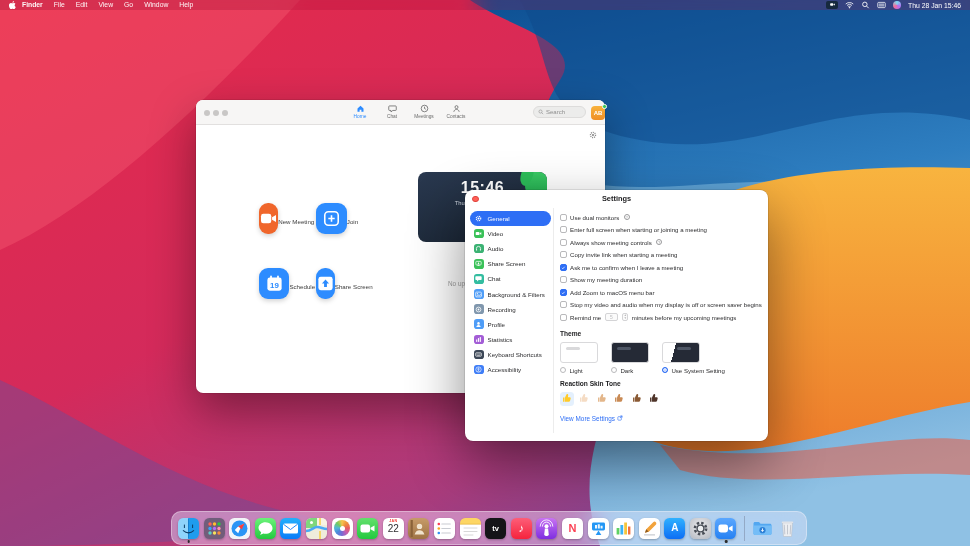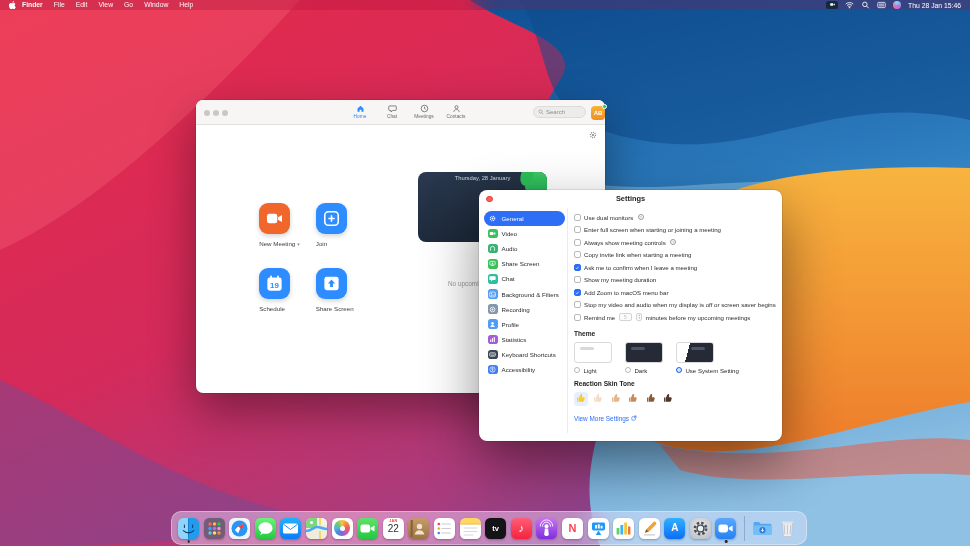--- a/index.html
+++ b/index.html
@@ -44,39 +44,39 @@
     background:#ececeb;border:.5px solid #dddcdb;display:flex;align-items:center;padding:0 4px;gap:2px;}
   .zw-search svg{width:6px;height:6px;}
   .zw-search .ph-text{font-size:6px;color:#8e8e8e;}
   .zw-avatar{position:absolute;left:395px;top:5.5px;width:14px;height:14px;border-radius:4px;
     background:linear-gradient(180deg,#f8b23c,#ef8f25);color:#fff;font-size:6px;font-weight:bold;
     display:flex;align-items:center;justify-content:center;}
   .zw-avatar .presence{position:absolute;right:-1.5px;top:-1.5px;width:4.5px;height:4.5px;border-radius:50%;
     background:#34c759;border:.8px solid #f7f6f5;}
   .zw-gear{position:absolute;right:8px;top:31px;width:8px;height:8px;color:#8a8a8a;}
   .zw-gear svg{width:8px;height:8px;}
-  .action{position:absolute;width:56px;display:flex;flex-direction:column;align-items:flex-start;}
+  .action{position:absolute;width:56px;display:flex;flex-direction:row;align-items:center;}
   .action .tile{width:31px;height:31px;border-radius:9px;display:flex;align-items:center;justify-content:center;
     box-shadow:0 2px 5px rgba(0,0,0,.18);}
   .action .tile svg{width:19px;height:19px;}
   .action .a-label{margin-top:6px;font-size:6.2px;color:#3c3c3c;white-space:nowrap;display:flex;align-items:center;gap:2px;}
   .a-chev{font-size:5px;color:#8b8b8b;}
 
   .zw-card{position:absolute;left:222px;top:72px;width:129px;height:70px;border-radius:8px;overflow:hidden;
     background:linear-gradient(160deg,#2a3950 0%,#1d2939 70%);}
   .zw-card .plant{position:absolute;right:-4px;top:-6px;width:26px;height:34px;border-radius:40% 45% 50% 45%;
     background:linear-gradient(180deg,#3fd06a,#1fa94c);}
   .zw-card .plant2{position:absolute;right:14px;top:-8px;width:12px;height:22px;border-radius:50%;
     background:#2cbd59;transform:rotate(18deg);}
   .zw-card .card-time{position:relative;text-align:center;margin-top:7px;font-size:16px;font-weight:bold;color:#fff;letter-spacing:.5px;}
   .zw-card .card-date{position:relative;text-align:center;margin-top:3px;font-size:5.8px;color:#cfd6e0;}
   .zw-nomeet{position:absolute;left:252px;top:180px;font-size:6.4px;color:#9b9b9b;white-space:nowrap;}
 
   
-  .settings-window{position:absolute;left:479px;top:190px;width:303px;height:251px;background:#fff;border-radius:8px;
+  .settings-window{position:absolute;left:465px;top:190px;width:303px;height:251px;background:#fff;border-radius:8px;
     box-shadow:0 22px 55px rgba(0,0,0,.45),0 0 0 .5px rgba(0,0,0,.18);}
   .sw-titlebar{position:relative;height:17px;}
   .sw-close{position:absolute;left:7px;top:5.5px;width:6.5px;height:6.5px;border-radius:50%;
     background:#ff5f57;border:.5px solid #e0443e;}
   .sw-title{text-align:center;font-size:7.4px;font-weight:bold;color:#1d1d1f;line-height:17px;}
   .sw-divider{position:absolute;left:88px;top:18px;bottom:8px;width:1px;background:#ececec;}
 
   .sw-sidebar{position:absolute;left:5px;top:21px;width:81px;}
   .sb-item{height:15.1px;display:flex;align-items:center;gap:4px;padding:0 4px;border-radius:7.5px;cursor:pointer;}
   .sb-item .sb-ic{width:9.5px;height:9.5px;border-radius:2.8px;flex:none;display:flex;align-items:center;justify-content:center;}
@@ -354,20 +354,21 @@
             </svg>
           </div>
           <div class="a-label">
             <span>Share Screen</span>
           </div>
         </div>
       </div>
     <div class="zw-card">
       <span class="plant"></span>
       <span class="plant2"></span>
+      <div class="card-time">15:46</div>
       <div class="card-date">Thursday, 28 January</div>
     </div>
     <div class="zw-nomeet">No upcoming meetings today</div>
   </div>
 
   <div class="settings-window">
     <div class="sw-titlebar">
       <span class="sw-close"></span>
       <div class="sw-title">Settings</div>
     </div>

